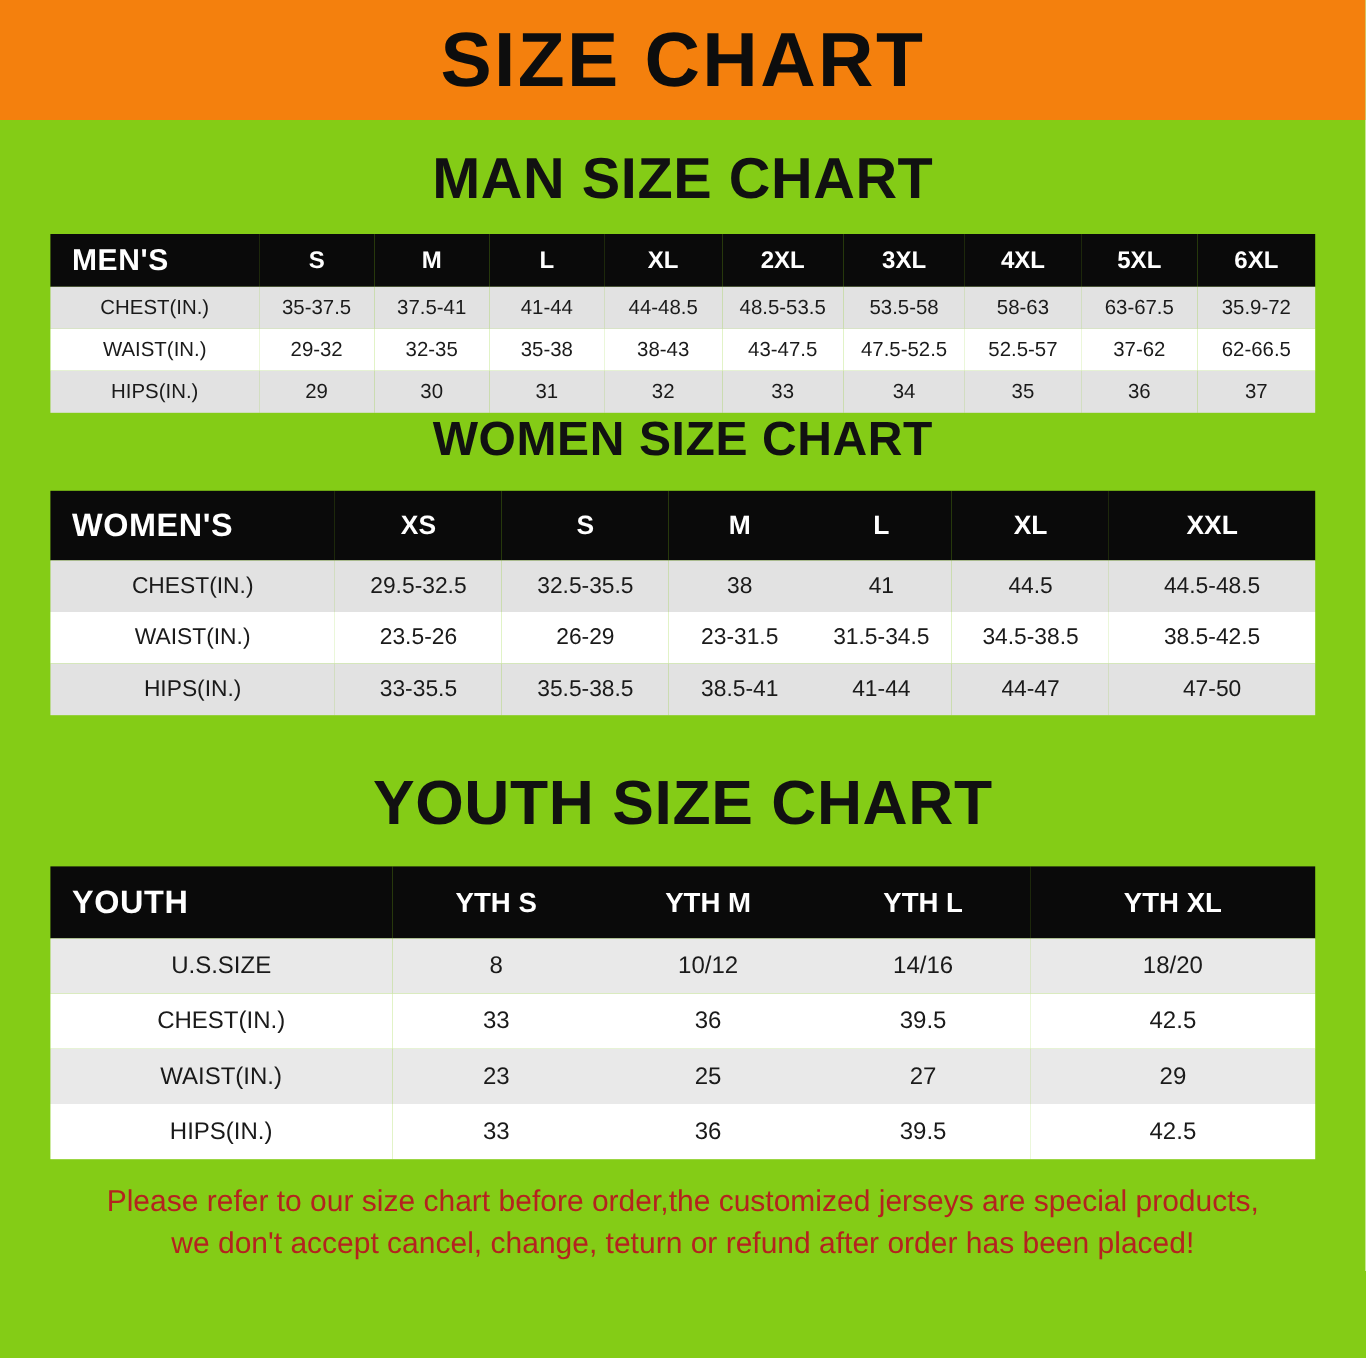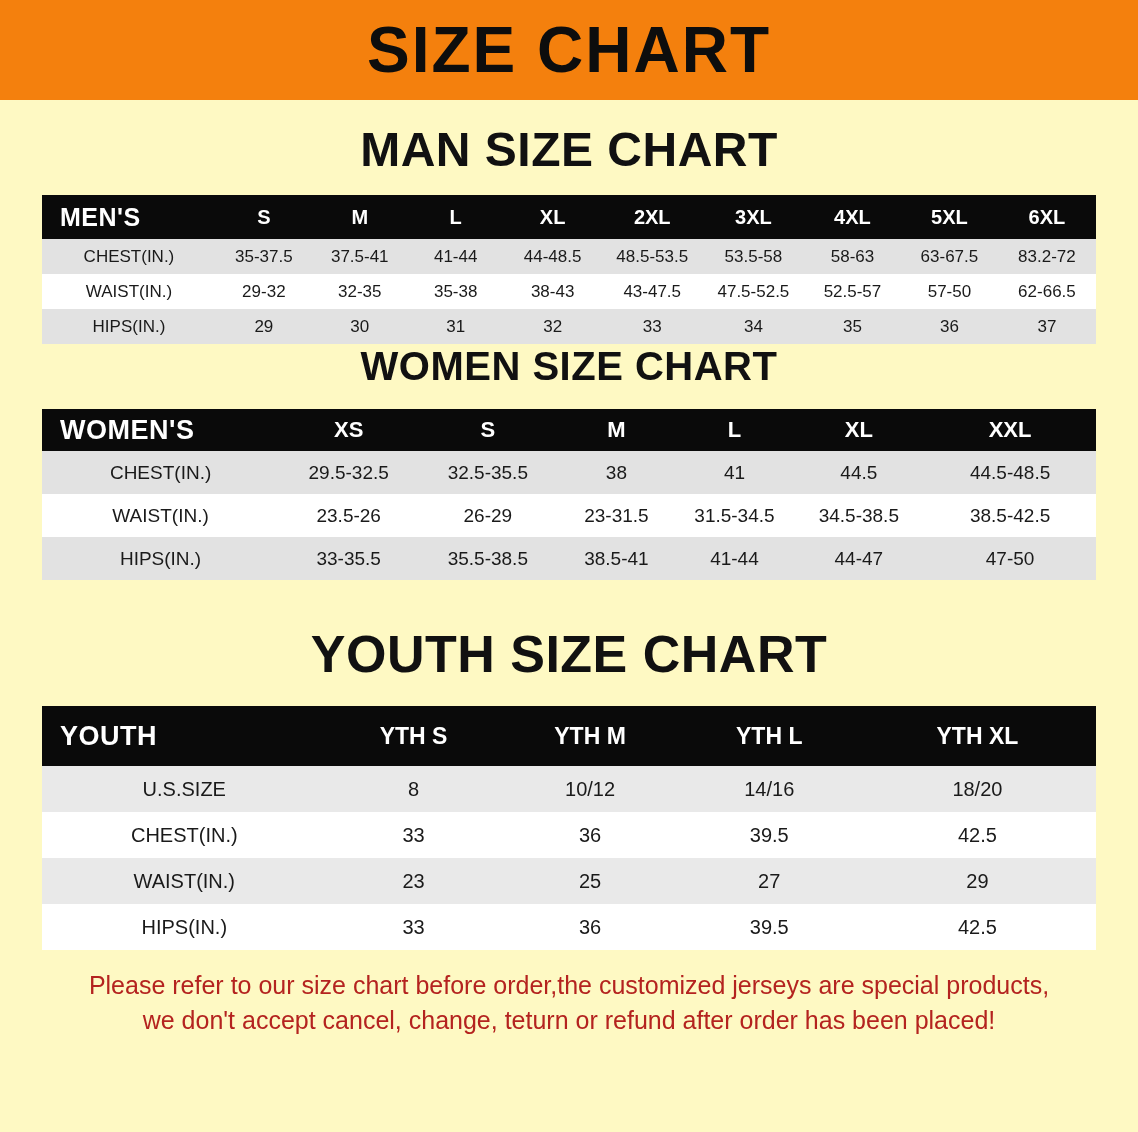--- a/index.html
+++ b/index.html
@@ -7,21 +7,21 @@
     margin: 0; padding: 0;
     width: 1138px; height: 1132px;
     background: #ffffff;
     font-family: "Liberation Sans", sans-serif;
     overflow: hidden;
   }
   #page {
     position: relative;
     width: 1138px;
     height: 1132px;
-    background: #fef9c3;
+    background: #84cc16;
   }
 
   
   .banner {
     width: 100%;
     height: 100px;
     background: #f4800d;
     display: flex;
     align-items: center;
     justify-content: center;
@@ -80,21 +80,21 @@
   
   .men-table thead th { height: 44px; font-size: 20px; }
   .men-table thead th.rowhead { font-size: 25px; letter-spacing: 0.5px; }
   .men-table tbody tr { height: 35px; }
   .men-table tbody td { font-size: 17px; }
   .men-table tbody td.rowlabel { font-size: 17px; text-align: center; }
   .men-table tbody tr:nth-child(odd)  { background: #e2e2e2; }
   .men-table tbody tr:nth-child(even) { background: #ffffff; }
 
   
-  .women-table thead th { height: 42px; font-size: 22px; }
+  .women-table thead th { height: 58px; font-size: 22px; }
   .women-table thead th.rowhead { font-size: 27px; letter-spacing: 0.5px; }
   .women-table tbody tr { height: 43px; }
   .women-table tbody td { font-size: 19px; }
   .women-table tbody td.rowlabel { font-size: 19px; text-align: center; }
   .women-table tbody tr:nth-child(odd)  { background: #e2e2e2; }
   .women-table tbody tr:nth-child(even) { background: #ffffff; }
 
   
   .youth-table thead th { height: 60px; font-size: 23px; }
   .youth-table thead th.rowhead { font-size: 27px; letter-spacing: 0.5px; }
@@ -156,32 +156,32 @@
         <tr>
           <td class="rowlabel">CHEST(IN.)</td>
           <td>35-37.5</td>
           <td>37.5-41</td>
           <td>41-44</td>
           <td>44-48.5</td>
           <td>48.5-53.5</td>
           <td>53.5-58</td>
           <td>58-63</td>
           <td>63-67.5</td>
-          <td>83.2-72</td>
+          <td>35.9-72</td>
         </tr>
         <tr>
           <td class="rowlabel">WAIST(IN.)</td>
           <td>29-32</td>
           <td>32-35</td>
           <td>35-38</td>
           <td>38-43</td>
           <td>43-47.5</td>
           <td>47.5-52.5</td>
           <td>52.5-57</td>
-          <td>57-50</td>
+          <td>37-62</td>
           <td>62-66.5</td>
         </tr>
         <tr>
           <td class="rowlabel">HIPS(IN.)</td>
           <td>29</td>
           <td>30</td>
           <td>31</td>
           <td>32</td>
           <td>33</td>
           <td>34</td>

